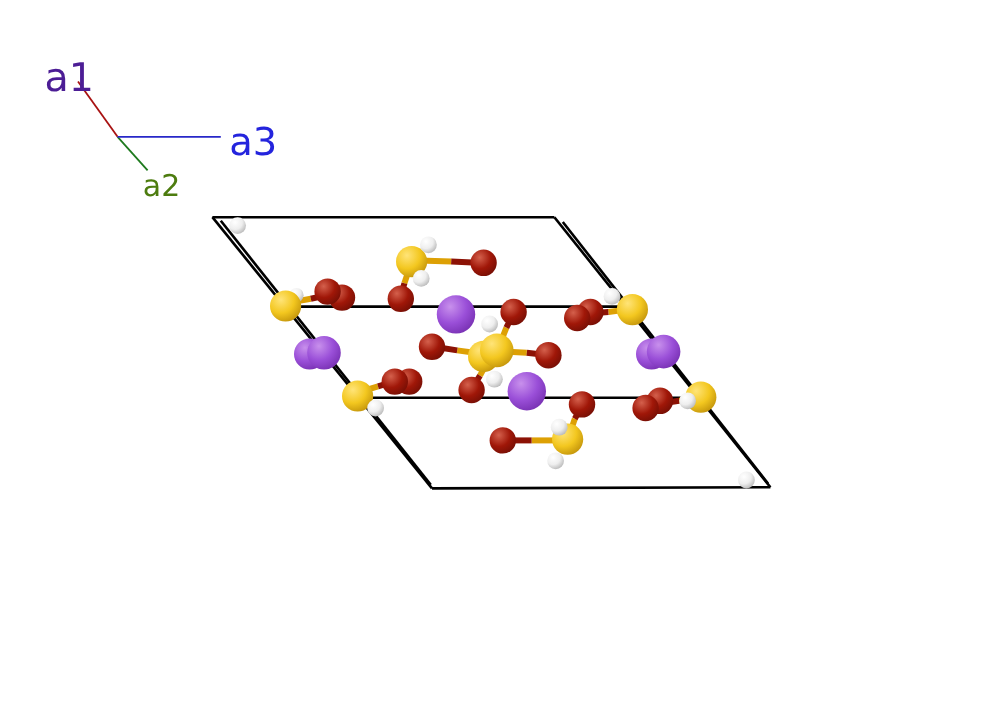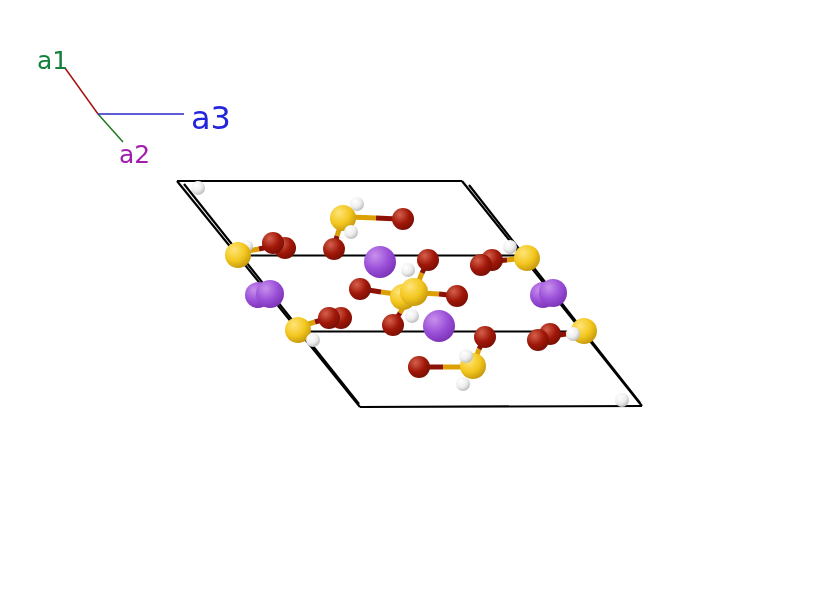--- a/index.html
+++ b/index.html
@@ -126,16 +126,16 @@
         <circle cx="510" cy="247" r="7" fill="url(#grad-H)"></circle>
         <circle cx="543" cy="295" r="13" fill="url(#grad-K)"></circle>
         <circle cx="553" cy="293" r="14" fill="url(#grad-K)"></circle>
         <circle cx="550" cy="334" r="11" fill="url(#grad-O)"></circle>
         <circle cx="538" cy="340" r="11" fill="url(#grad-O)"></circle>
         <circle cx="584" cy="331" r="13" fill="url(#grad-S)"></circle>
         <circle cx="573" cy="334" r="7" fill="url(#grad-H)"></circle>
         <circle cx="622" cy="400" r="7" fill="url(#grad-H)"></circle>
       </g>
     </svg>
-  <div class="axis-label" style="left: 37px; top: 48px; color: #15803d; font-size: 25px;">a1</div>
-  <div class="axis-label" style="left: 119px; top: 142px; color: #a21caf; font-size: 25px;">a2</div>
+  <div class="axis-label" style="left: 37px; top: 48px; color: #4c1d95; font-size: 33px;">a1</div>
+  <div class="axis-label" style="left: 119px; top: 142px; color: #4d7c0f; font-size: 25px;">a2</div>
   <div class="axis-label" style="left: 191px; top: 102px; color: rgb(36, 36, 221); font-size: 32px;">a3</div>
 </div>
 
 </body></html>

